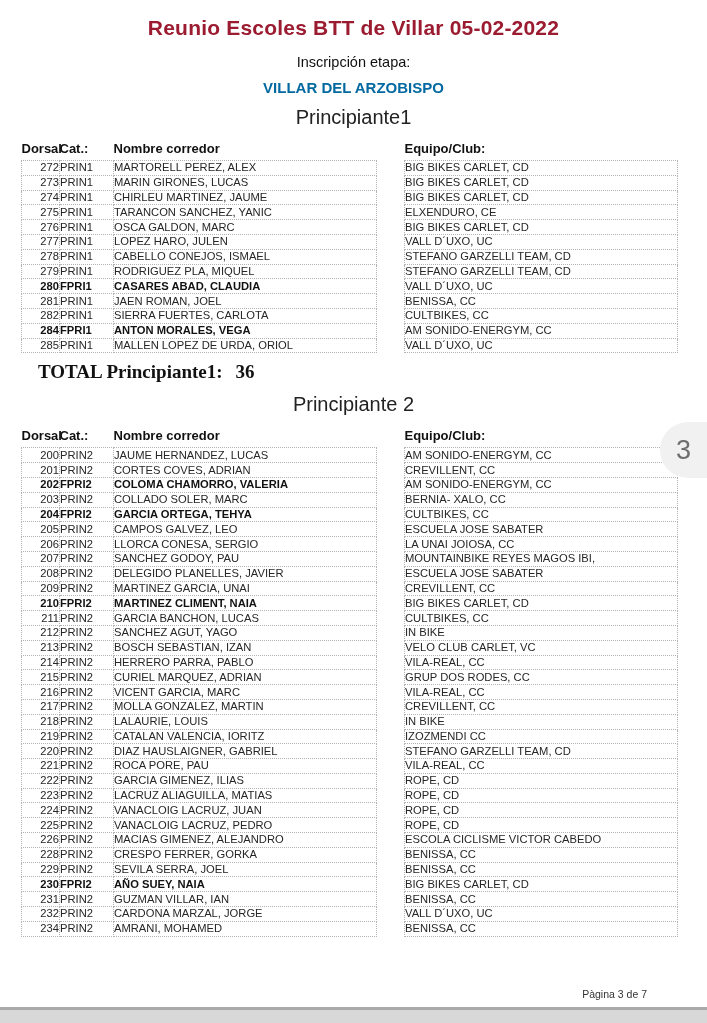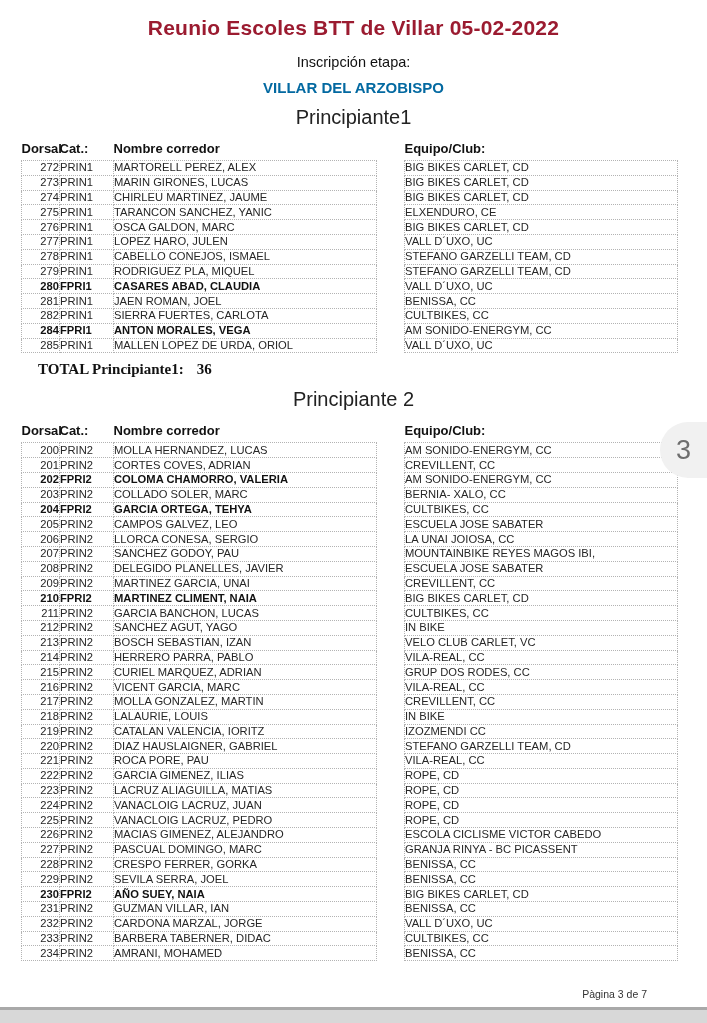--- a/index.html
+++ b/index.html
@@ -79,21 +79,21 @@
   td.cat    { padding-left:4px; }
   td.name   { padding-left:4px; }
   td.club   { padding-left:16px;margin-left:32px; }
   tr.boldrow td.dorsal,
   tr.boldrow td.cat,
   tr.boldrow td.name { font-weight:bold; color:#111; }
   .total {
     margin:8px 0 4px 38px;
     font-family:"Liberation Serif", serif;
     font-weight:bold;
-    font-size:15px;
+    font-size:19px;
     color:#111;
   }
   .total .total-val { margin-left:13px; }
   .footer {
     position:absolute;
     top:988px;
     right:60px;
     font-size:10.5px;
     color:#333;
   }
@@ -265,21 +265,21 @@
           <th class="h-cat">Cat.:</th>
           <th class="h-name">Nombre corredor</th>
           <th class="h-gap"></th>
           <th class="h-club">Equipo/Club:</th>
         </tr>
       </thead>
       <tbody>
             <tr>
               <td class="dorsal b">200</td>
               <td class="cat b">PRIN2</td>
-              <td class="name b">MOLLA HERNANDEZ, LUCAS</td>
+              <td class="name b">JAUME HERNANDEZ, LUCAS</td>
               <td class="gap"></td>
               <td class="club b">AM SONIDO-ENERGYM, CC</td>
             </tr>
             <tr>
               <td class="dorsal b">201</td>
               <td class="cat b">PRIN2</td>
               <td class="name b">CORTES COVES, ADRIAN</td>
               <td class="gap"></td>
               <td class="club b">CREVILLENT, CC</td>
             </tr>
@@ -452,27 +452,20 @@
               <td class="club b">ROPE, CD</td>
             </tr>
             <tr>
               <td class="dorsal b">226</td>
               <td class="cat b">PRIN2</td>
               <td class="name b">MACIAS GIMENEZ, ALEJANDRO</td>
               <td class="gap"></td>
               <td class="club b">ESCOLA CICLISME VICTOR CABEDO</td>
             </tr>
             <tr>
-              <td class="dorsal b">227</td>
-              <td class="cat b">PRIN2</td>
-              <td class="name b">PASCUAL DOMINGO, MARC</td>
-              <td class="gap"></td>
-              <td class="club b">GRANJA RINYA - BC PICASSENT</td>
-            </tr>
-            <tr>
               <td class="dorsal b">228</td>
               <td class="cat b">PRIN2</td>
               <td class="name b">CRESPO FERRER, GORKA</td>
               <td class="gap"></td>
               <td class="club b">BENISSA, CC</td>
             </tr>
             <tr>
               <td class="dorsal b">229</td>
               <td class="cat b">PRIN2</td>
               <td class="name b">SEVILA SERRA, JOEL</td>
@@ -494,27 +487,20 @@
               <td class="club b">BENISSA, CC</td>
             </tr>
             <tr>
               <td class="dorsal b">232</td>
               <td class="cat b">PRIN2</td>
               <td class="name b">CARDONA MARZAL, JORGE</td>
               <td class="gap"></td>
               <td class="club b">VALL D´UXO, UC</td>
             </tr>
             <tr>
-              <td class="dorsal b">233</td>
-              <td class="cat b">PRIN2</td>
-              <td class="name b">BARBERA TABERNER, DIDAC</td>
-              <td class="gap"></td>
-              <td class="club b">CULTBIKES, CC</td>
-            </tr>
-            <tr>
               <td class="dorsal b">234</td>
               <td class="cat b">PRIN2</td>
               <td class="name b">AMRANI, MOHAMED</td>
               <td class="gap"></td>
               <td class="club b">BENISSA, CC</td>
             </tr>
           </tbody>
     </table>
 
   </section>

